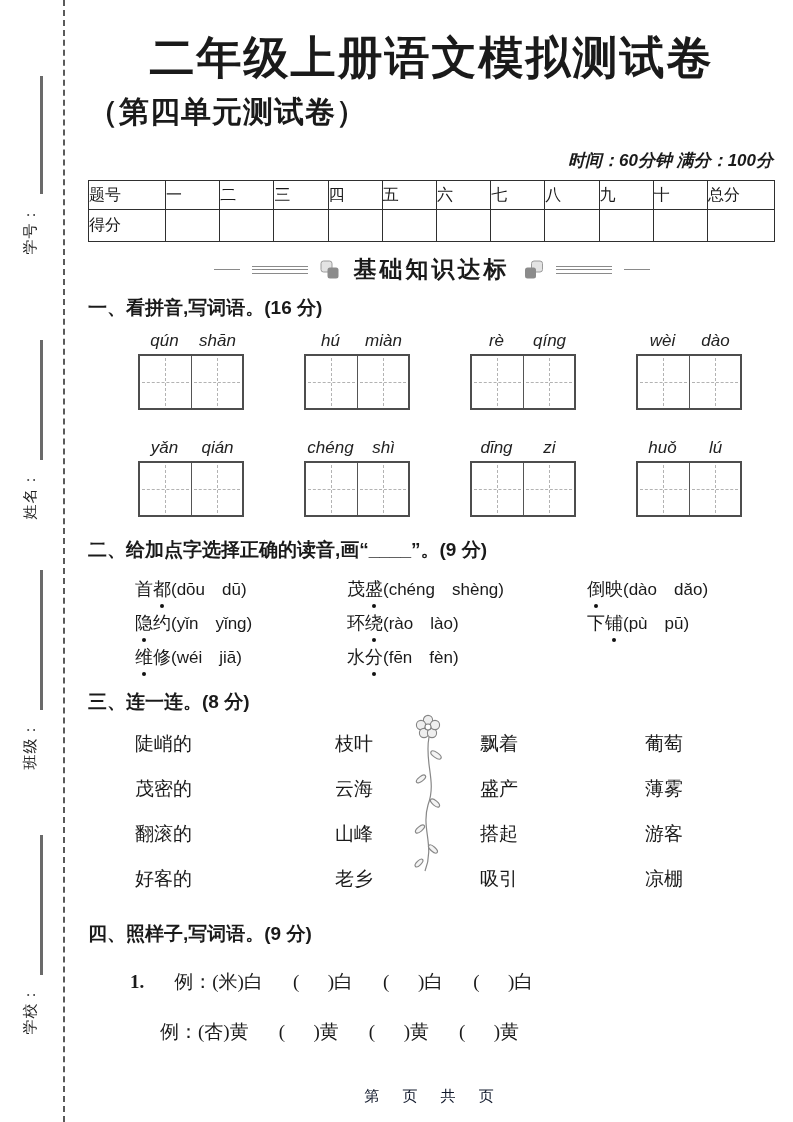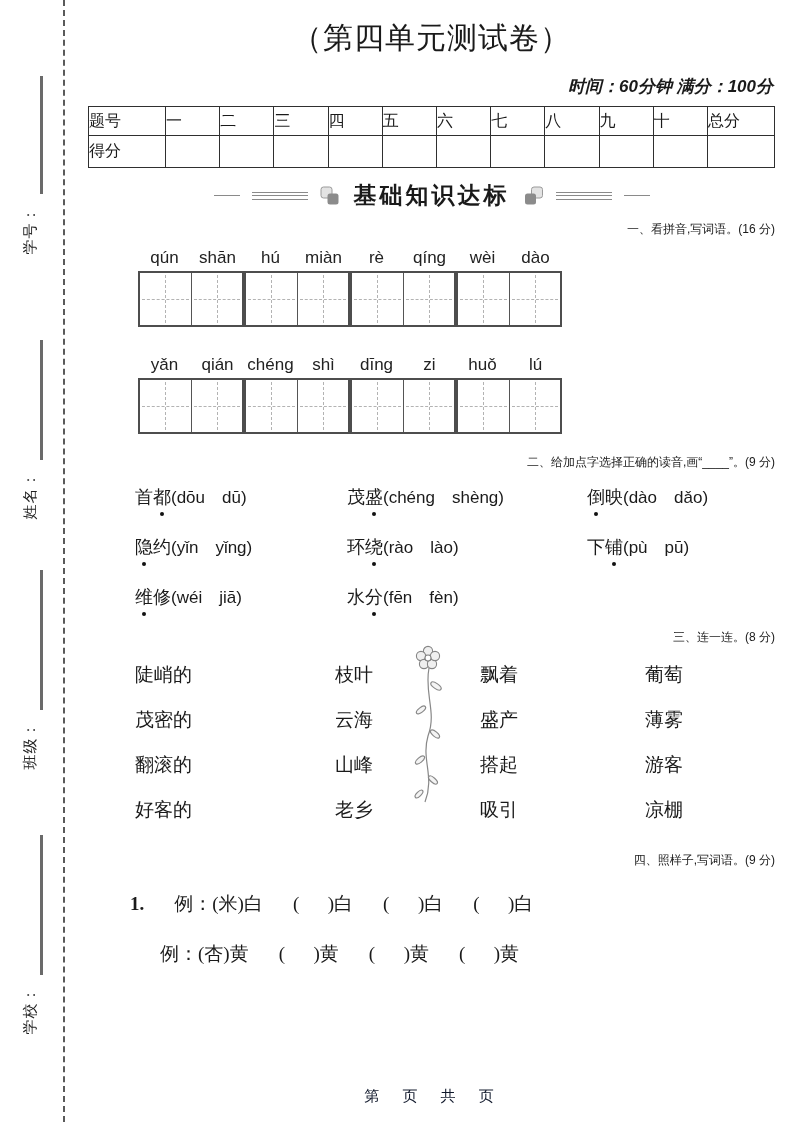--- a/index.html
+++ b/index.html
@@ -13,51 +13,51 @@
   .sl1{top:76px;height:118px;} .sl2{top:340px;height:120px;}
   .sl3{top:570px;height:140px;} .sl4{top:835px;height:140px;}
   .seal-label{
     position:absolute;left:1px;width:58px;text-align:center;
     transform:rotate(-90deg);font-size:15px;color:#222;white-space:nowrap;letter-spacing:1px;
   }
   .sf1{top:221px;} .sf2{top:486px;} .sf3{top:736px;} .sf4{top:1001px;}
   
   .main{position:absolute;left:88px;top:0;width:687px;height:1122px;}
   .title{margin-top:28px;text-align:center;font-size:45px;font-weight:900;letter-spacing:2px;}
-  .subtitle{margin-top:18px;text-align:center;font-size:30px;font-weight:400;letter-spacing:1px;}
+  .subtitle{margin-top:4px;font-size:30px;font-weight:700;letter-spacing:1px;}
   .info-line{margin-top:16px;text-align:right;font-size:17px;font-weight:600;padding-right:2px;font-style:italic;}
   
   table.score{margin-top:8px;width:100%;border-collapse:collapse;table-layout:fixed;}
   table.score td{border:1.5px solid #2f2f2f;text-align:left;font-size:16px;padding:0;}
   table.score tr.hdr td{height:28px;font-family:"Liberation Serif",serif;}
   table.score tr.scr td{height:31px;font-family:"Liberation Serif",serif;}
   td.col-first{width:76px;} td.col-last{width:66px;}
   
   .banner{margin-top:12px;display:flex;align-items:center;justify-content:center;gap:12px;}
   .line-thin{width:26px;height:1px;background:#8a8a8a;}
   .line-stripe{width:56px;height:8px;
     background:linear-gradient(to bottom,#8a8a8a 0 1px,transparent 1px 3.5px,#8a8a8a 3.5px 4.5px,transparent 4.5px 7px,#8a8a8a 7px 8px);}
   .banner-title{font-size:23px;font-weight:800;letter-spacing:3px;margin:0 2px;}
   .quote-icon{width:20px;height:20px;display:block;}
   
-  .sec-h{font-size:12px;font-weight:400;margin-top:20px;text-align:right;}
+  .sec-h{font-size:19px;font-weight:700;margin-top:20px;}
   .sec-h.first{margin-top:10px;}
   
-  .pinyin-row{display:flex;padding-left:50px;margin-top:10px;}
+  .pinyin-row{display:flex;gap:60px;padding-left:50px;margin-top:10px;font-style:italic;}
   .pinyin-row.second{margin-top:28px;}
   .pblock{width:106px;}
   .psyll{display:flex;font-size:17px;color:#222;margin-bottom:3px;}
   .psyll span{flex:1;text-align:center;white-space:pre;}
   .tian{display:flex;border:2px solid #4d4d4d;height:52px;background:#fff;}
   .tcell{flex:1;position:relative;}
   .tcell + .tcell{border-left:1.5px solid #555;}
   .tcell::before{content:"";position:absolute;left:50%;top:2px;bottom:2px;border-left:1px dashed #b3b3b3;}
   .tcell::after{content:"";position:absolute;top:50%;left:2px;right:2px;border-top:1px dashed #b3b3b3;}
   
-  .s2-grid{display:grid;grid-template-columns:212px 240px auto;row-gap:26px;padding-left:47px;margin-top:14px;}
+  .s2-grid{display:grid;grid-template-columns:212px 240px auto;row-gap:10px;padding-left:47px;margin-top:14px;}
   .s2-item{font-size:18px;font-family:"Liberation Serif",serif;}
   .s2-pin{font-family:"Liberation Sans",sans-serif;font-size:17px;white-space:pre;}
   .ch{position:relative;display:inline-block;}
   .ch.dotted::after{content:"";position:absolute;left:50%;bottom:-7px;transform:translateX(-50%);
     width:4px;height:4px;background:#111;border-radius:50%;}
   
   .s3-wrap{position:relative;margin-top:6px;}
   .s3-grid{display:grid;grid-template-columns:200px 145px 165px auto;padding-left:47px;}
   .s3-cell{height:45px;display:flex;align-items:center;font-size:19px;font-family:"Liberation Serif",serif;}
   .flower{position:absolute;left:318px;top:-8px;}
@@ -78,20 +78,21 @@
 <div class="seal-line sl2"></div>
 <div class="seal-line sl3"></div>
 <div class="seal-line sl4"></div>
 <div class="seal-label sf1">学号：</div>
 <div class="seal-label sf2">姓名：</div>
 <div class="seal-label sf3">班级：</div>
 <div class="seal-label sf4">学校：</div>
 
 <div class="main">
 
+  <div class="title">二年级上册语文模拟测试卷</div>
   <div class="subtitle">（第四单元测试卷）</div>
   <div class="info-line">时间：60分钟  满分：100分</div>
 
   <table class="score">
     <tbody>
         <tr class="hdr">
           <td class="col-first">题号</td>
           <td>一</td>
           <td>二</td>
           <td>三</td>

